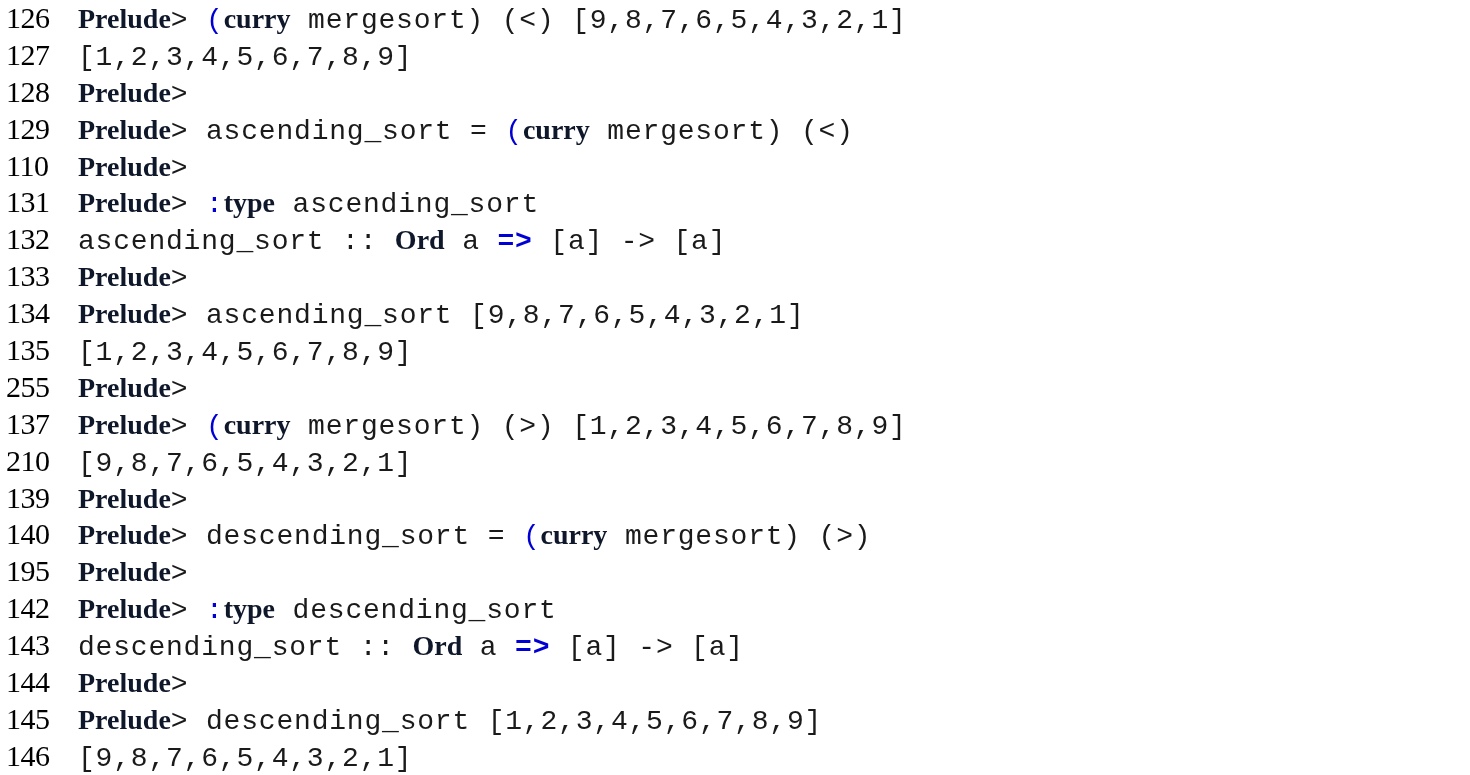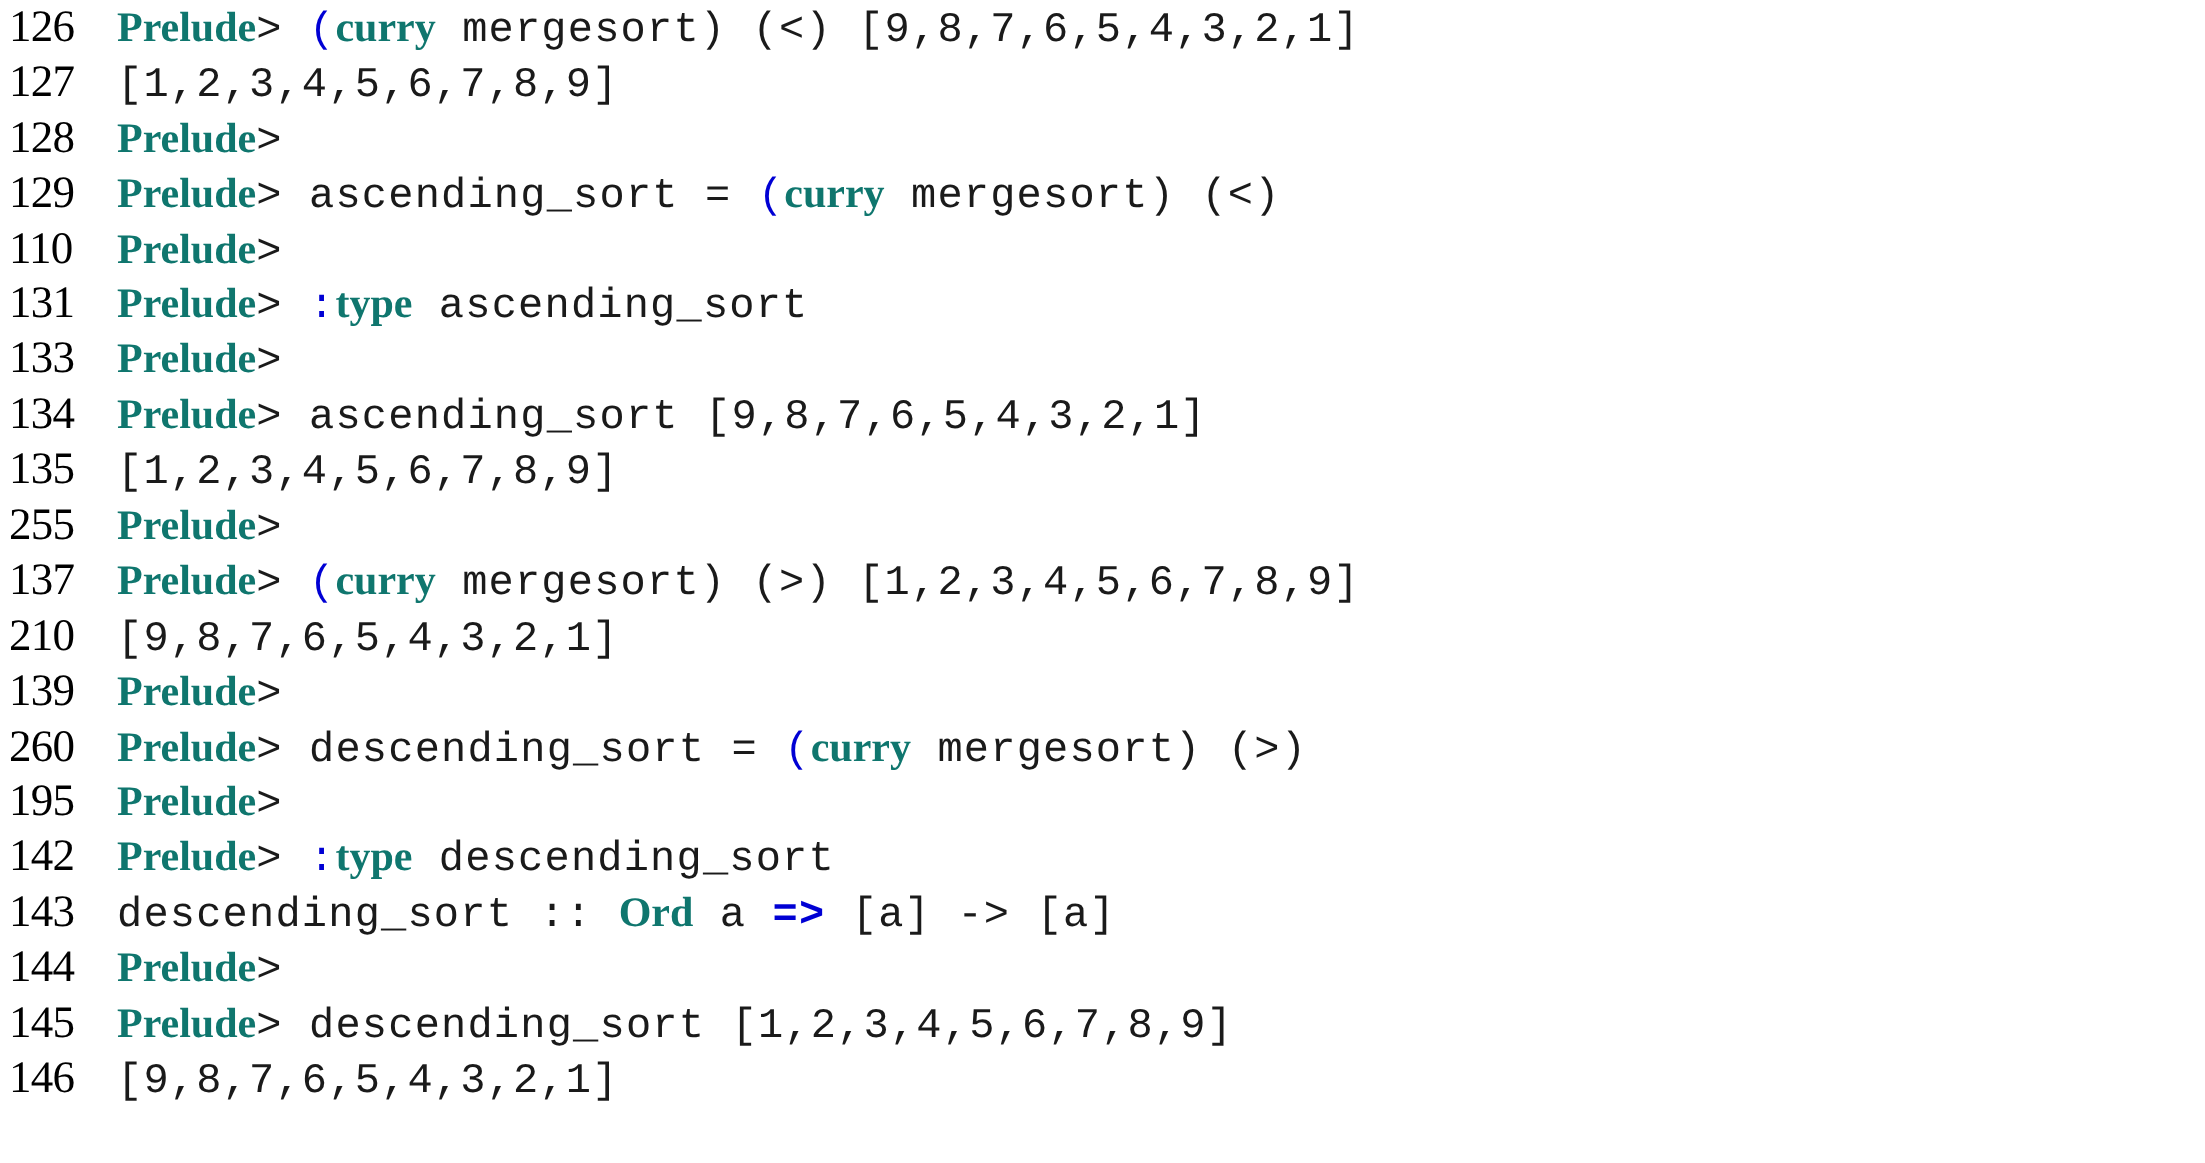--- a/index.html
+++ b/index.html
@@ -52,21 +52,21 @@
   }
 
   
   .tok-plain {
     font-family: "Liberation Mono", "DejaVu Sans Mono", monospace;
     color: #1a1a1a;
   }
   .tok-kw {
     font-family: "Liberation Serif", "DejaVu Serif", serif;
     font-weight: bold;
-    color: #0f766e;
+    color: #0f172a;
     letter-spacing: 0px;
   }
   .tok-blue {
     font-family: "Liberation Mono", "DejaVu Sans Mono", monospace;
     color: #0000d4;
   }
   .tok-blue-bold {
     font-family: "Liberation Mono", "DejaVu Sans Mono", monospace;
     font-weight: bold;
     color: #0000d4;
@@ -76,27 +76,28 @@
 <body>
 
 <div id="listing">
 
 <div class="code-line"><span class="line-number">126</span><span class="line-content"><span class="tok-kw">Prelude</span><span class="tok-plain">&gt; </span><span class="tok-blue">(</span><span class="tok-kw">curry</span><span class="tok-plain"> mergesort) (&lt;) [9,8,7,6,5,4,3,2,1]</span></span></div>
     <div class="code-line"><span class="line-number">127</span><span class="line-content"><span class="tok-plain">[1,2,3,4,5,6,7,8,9]</span></span></div>
     <div class="code-line"><span class="line-number">128</span><span class="line-content"><span class="tok-kw">Prelude</span><span class="tok-plain">&gt;</span></span></div>
     <div class="code-line"><span class="line-number">129</span><span class="line-content"><span class="tok-kw">Prelude</span><span class="tok-plain">&gt; ascending_sort = </span><span class="tok-blue">(</span><span class="tok-kw">curry</span><span class="tok-plain"> mergesort) (&lt;)</span></span></div>
     <div class="code-line"><span class="line-number">110</span><span class="line-content"><span class="tok-kw">Prelude</span><span class="tok-plain">&gt;</span></span></div>
     <div class="code-line"><span class="line-number">131</span><span class="line-content"><span class="tok-kw">Prelude</span><span class="tok-plain">&gt; </span><span class="tok-blue">:</span><span class="tok-kw">type</span><span class="tok-plain"> ascending_sort</span></span></div>
+    <div class="code-line"><span class="line-number">132</span><span class="line-content"><span class="tok-plain">ascending_sort :: </span><span class="tok-kw">Ord</span><span class="tok-plain"> a </span><span class="tok-blue-bold">=&gt;</span><span class="tok-plain"> [a] -&gt; [a]</span></span></div>
     <div class="code-line"><span class="line-number">133</span><span class="line-content"><span class="tok-kw">Prelude</span><span class="tok-plain">&gt;</span></span></div>
     <div class="code-line"><span class="line-number">134</span><span class="line-content"><span class="tok-kw">Prelude</span><span class="tok-plain">&gt; ascending_sort [9,8,7,6,5,4,3,2,1]</span></span></div>
     <div class="code-line"><span class="line-number">135</span><span class="line-content"><span class="tok-plain">[1,2,3,4,5,6,7,8,9]</span></span></div>
     <div class="code-line"><span class="line-number">255</span><span class="line-content"><span class="tok-kw">Prelude</span><span class="tok-plain">&gt;</span></span></div>
     <div class="code-line"><span class="line-number">137</span><span class="line-content"><span class="tok-kw">Prelude</span><span class="tok-plain">&gt; </span><span class="tok-blue">(</span><span class="tok-kw">curry</span><span class="tok-plain"> mergesort) (&gt;) [1,2,3,4,5,6,7,8,9]</span></span></div>
     <div class="code-line"><span class="line-number">210</span><span class="line-content"><span class="tok-plain">[9,8,7,6,5,4,3,2,1]</span></span></div>
     <div class="code-line"><span class="line-number">139</span><span class="line-content"><span class="tok-kw">Prelude</span><span class="tok-plain">&gt;</span></span></div>
-    <div class="code-line"><span class="line-number">260</span><span class="line-content"><span class="tok-kw">Prelude</span><span class="tok-plain">&gt; descending_sort = </span><span class="tok-blue">(</span><span class="tok-kw">curry</span><span class="tok-plain"> mergesort) (&gt;)</span></span></div>
+    <div class="code-line"><span class="line-number">140</span><span class="line-content"><span class="tok-kw">Prelude</span><span class="tok-plain">&gt; descending_sort = </span><span class="tok-blue">(</span><span class="tok-kw">curry</span><span class="tok-plain"> mergesort) (&gt;)</span></span></div>
     <div class="code-line"><span class="line-number">195</span><span class="line-content"><span class="tok-kw">Prelude</span><span class="tok-plain">&gt;</span></span></div>
     <div class="code-line"><span class="line-number">142</span><span class="line-content"><span class="tok-kw">Prelude</span><span class="tok-plain">&gt; </span><span class="tok-blue">:</span><span class="tok-kw">type</span><span class="tok-plain"> descending_sort</span></span></div>
     <div class="code-line"><span class="line-number">143</span><span class="line-content"><span class="tok-plain">descending_sort :: </span><span class="tok-kw">Ord</span><span class="tok-plain"> a </span><span class="tok-blue-bold">=&gt;</span><span class="tok-plain"> [a] -&gt; [a]</span></span></div>
     <div class="code-line"><span class="line-number">144</span><span class="line-content"><span class="tok-kw">Prelude</span><span class="tok-plain">&gt;</span></span></div>
     <div class="code-line"><span class="line-number">145</span><span class="line-content"><span class="tok-kw">Prelude</span><span class="tok-plain">&gt; descending_sort [1,2,3,4,5,6,7,8,9]</span></span></div>
     <div class="code-line"><span class="line-number">146</span><span class="line-content"><span class="tok-plain">[9,8,7,6,5,4,3,2,1]</span></span></div>
   </div>
 
 </body></html>

